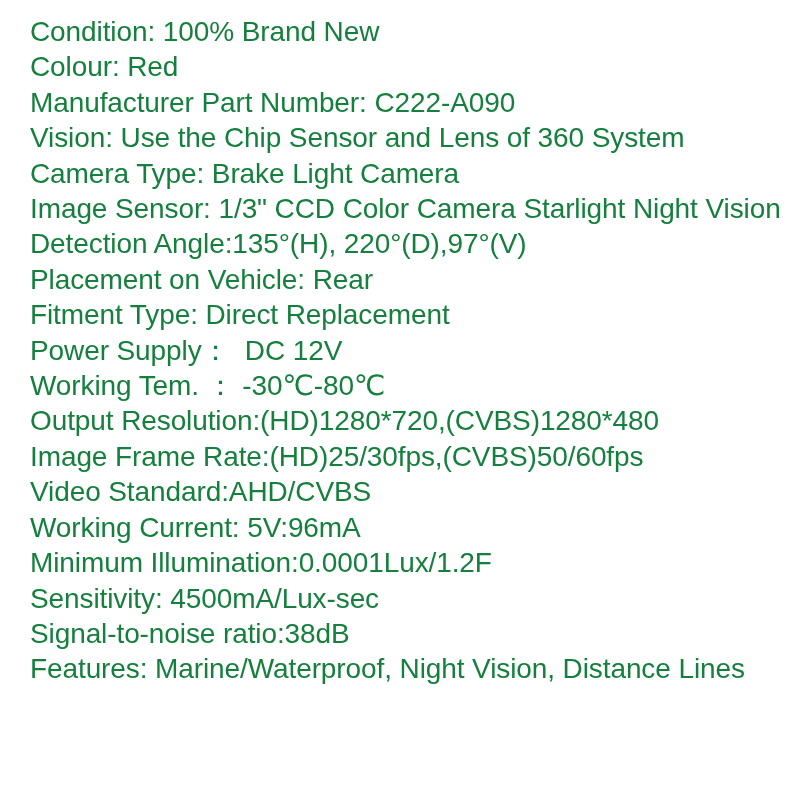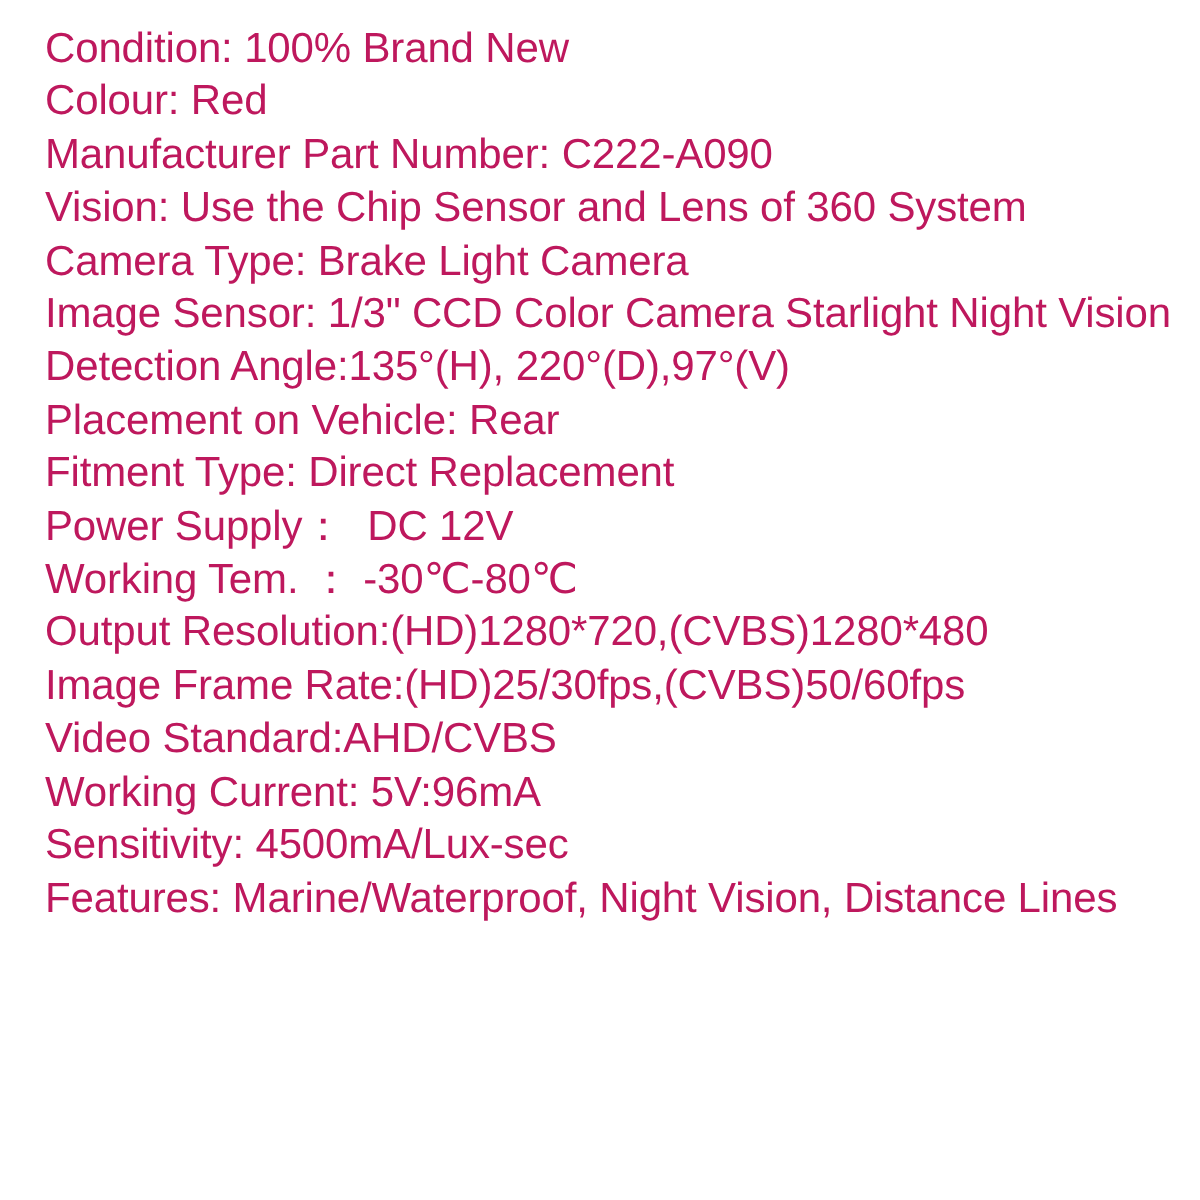--- a/index.html
+++ b/index.html
@@ -15,21 +15,21 @@
   }
   .spec-sheet {
     position: absolute;
     top: 14px;
     left: 30px;
     width: 766px;
     font-family: "Liberation Sans", "DejaVu Sans", sans-serif;
     font-size: 28px;
     line-height: 35.4px;
     font-weight: 400;
-    color: #be185d;
+    color: #15803d;
     letter-spacing: -0.1px;
   }
   .spec-line {
     white-space: pre;
   }
 </style>
 </head>
 <body>
 
 <div class="spec-sheet">
@@ -41,15 +41,17 @@
   <div class="spec-line">Image Sensor: 1/3" CCD Color Camera Starlight Night Vision</div>
   <div class="spec-line">Detection Angle:135°(H), 220°(D),97°(V)</div>
   <div class="spec-line">Placement on Vehicle: Rear</div>
   <div class="spec-line">Fitment Type: Direct Replacement</div>
   <div class="spec-line">Power Supply：  DC 12V</div>
   <div class="spec-line">Working Tem. ： -30℃-80℃</div>
   <div class="spec-line">Output Resolution:(HD)1280*720,(CVBS)1280*480</div>
   <div class="spec-line">Image Frame Rate:(HD)25/30fps,(CVBS)50/60fps</div>
   <div class="spec-line">Video Standard:AHD/CVBS</div>
   <div class="spec-line">Working Current: 5V:96mA</div>
+  <div class="spec-line">Minimum Illumination:0.0001Lux/1.2F</div>
   <div class="spec-line">Sensitivity: 4500mA/Lux-sec</div>
+  <div class="spec-line">Signal-to-noise ratio:38dB</div>
   <div class="spec-line">Features: Marine/Waterproof, Night Vision, Distance Lines</div>
 </div>
 
 </body></html>

